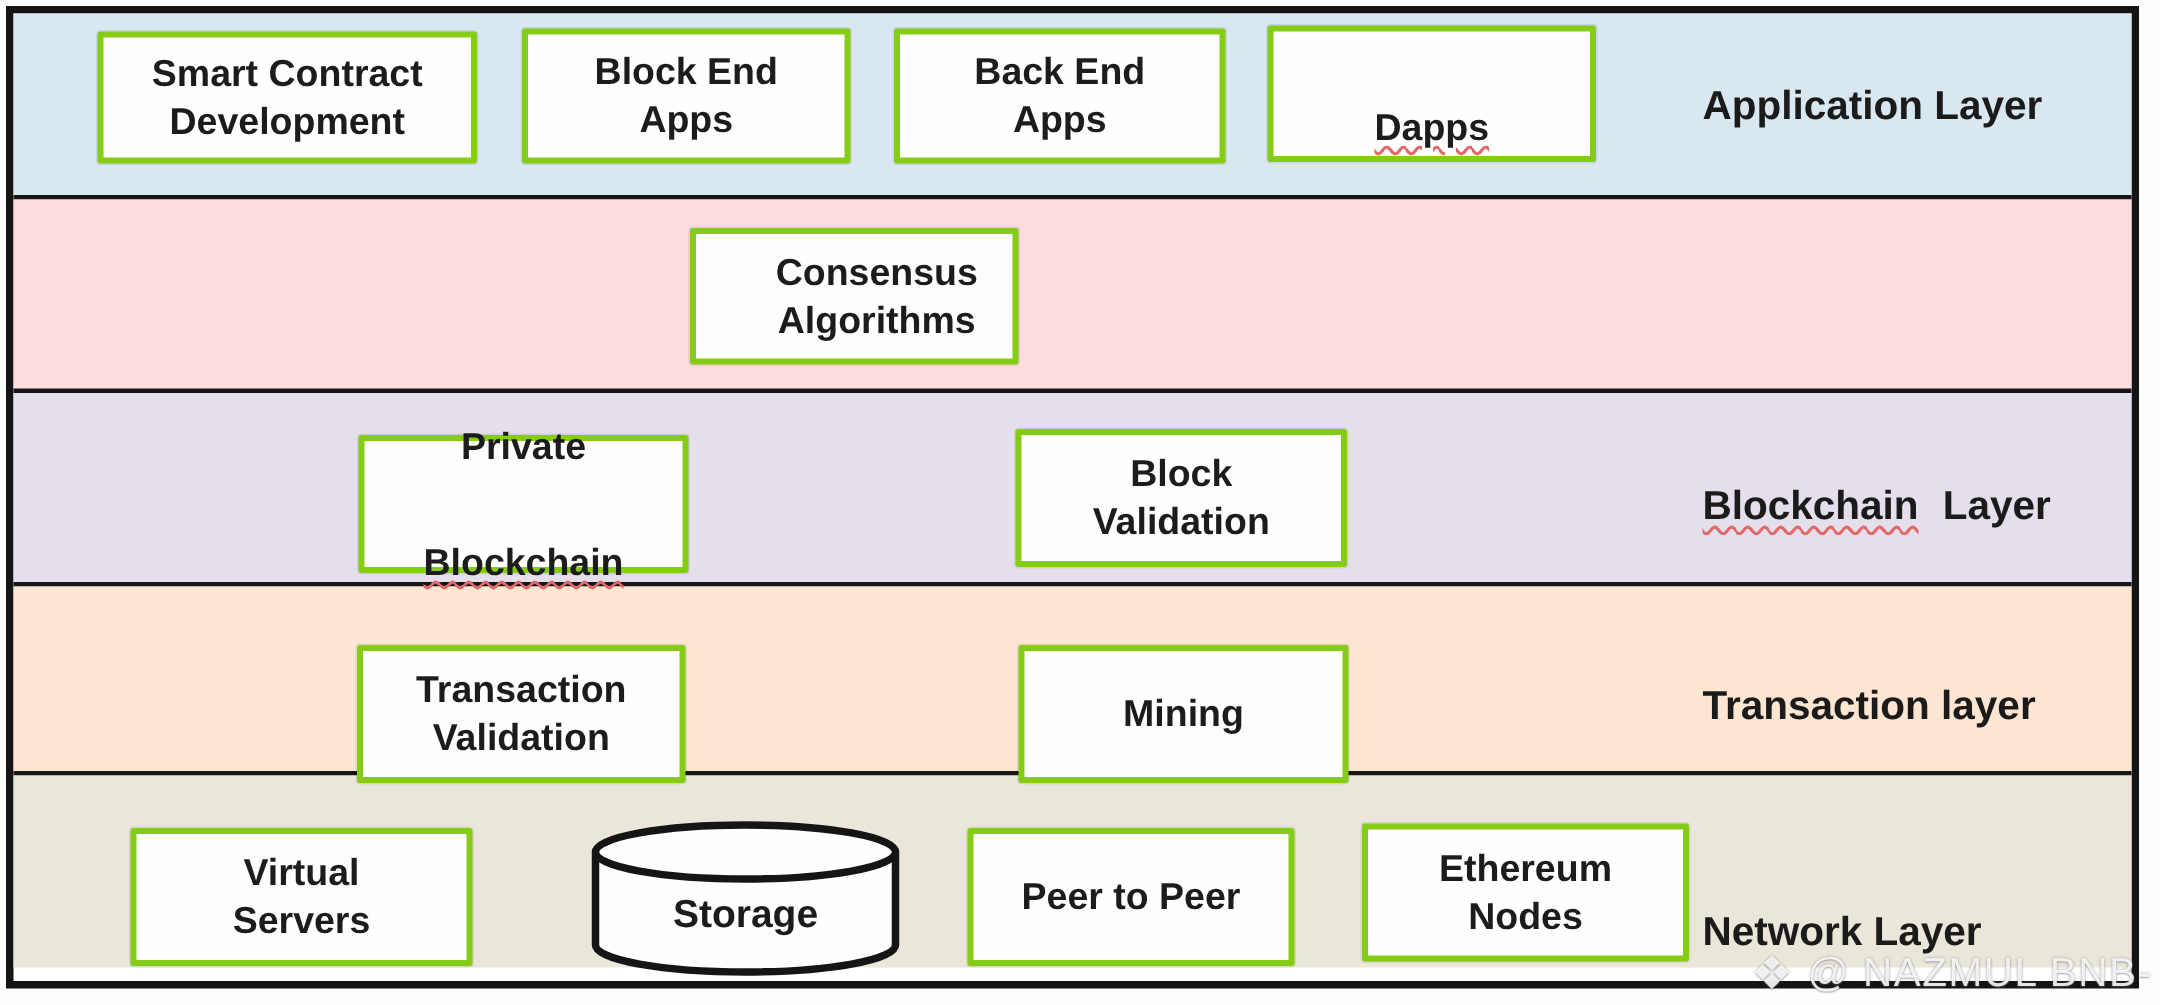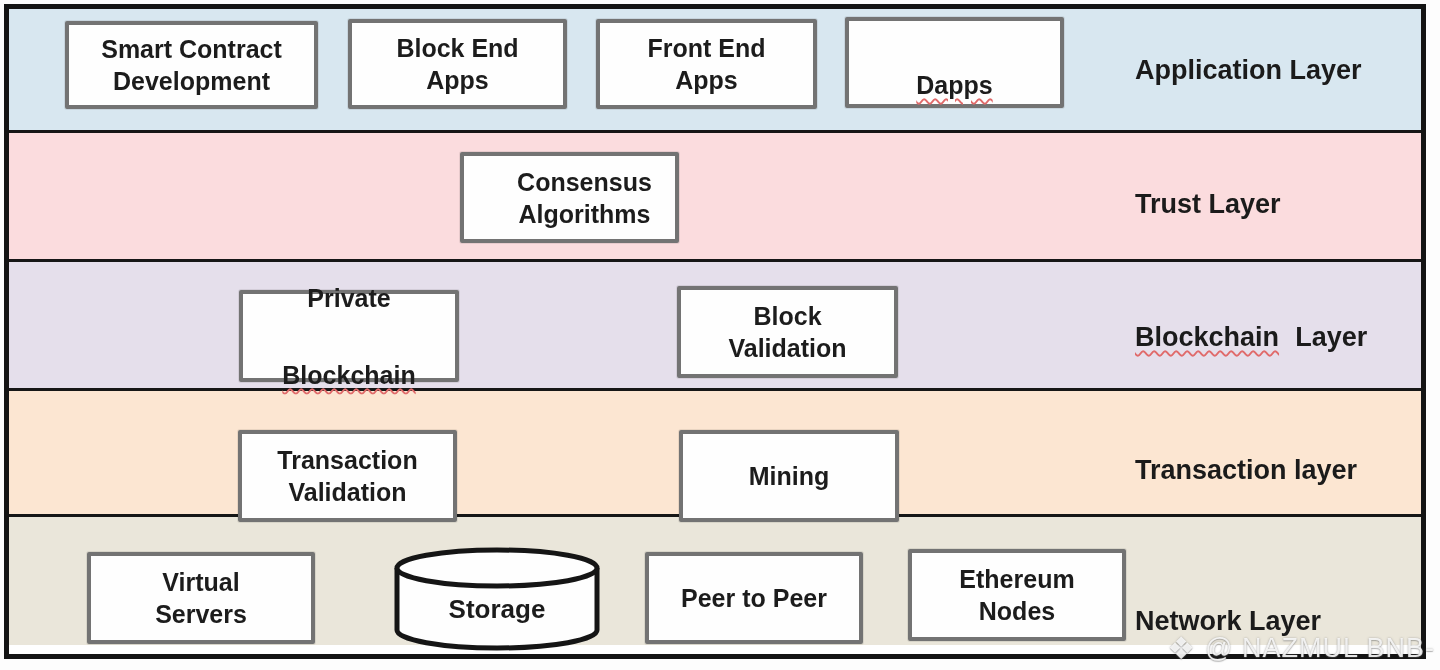--- a/index.html
+++ b/index.html
@@ -13,21 +13,21 @@
     position:absolute;left:4px;top:4px;width:1422px;height:655px;
     border:5px solid #141414;box-sizing:border-box;background:#fff;
   }
   .band{
     position:relative;width:100%;box-sizing:border-box;
     border-bottom:3px solid #161616;
   }
   .band:last-child{border-bottom:none;}
   .overlay{position:absolute;left:0;top:0;width:1440px;height:670px;pointer-events:none;}
   .node{
-    position:absolute;background:#fefefe;border:4px solid #737373;border-radius:2px;
+    position:absolute;background:#fefefe;border:4px solid #84cc16;border-radius:2px;
     box-sizing:border-box;display:flex;flex-direction:column;align-items:center;
     justify-content:center;text-align:center;color:#1c1c1c;font-weight:700;
     font-size:25px;line-height:32px;box-shadow:0 0 0 1px rgba(0,0,0,0.08);
   }
   .node span{display:block;white-space:nowrap;}
   .layer-label{
     position:absolute;left:1135px;width:292px;text-align:left;
     font-weight:700;font-size:27px;line-height:30px;color:#1b1b1b;white-space:nowrap;
   }
   .sq{
@@ -67,33 +67,32 @@
 
     <div class="node" style="left:65px;top:21px;width:253px;height:88px;">
       <span>Smart Contract</span>
       <span>Development</span>
     </div>
     <div class="node" style="left:348px;top:19px;width:219px;height:90px;">
       <span>Block End</span>
       <span>Apps</span>
     </div>
     <div class="node" style="left:596px;top:19px;width:221px;height:90px;">
-      <span>Front End</span>
+      <span>Back End</span>
       <span>Apps</span>
     </div>
     <div class="node" style="left:845px;top:17px;width:219px;height:91px;">
       <span class="sq">Dapps</span>
     </div>
     <div class="layer-label" style="top:55px;">Application Layer</div>
 
     <div class="node" style="left:460px;top:152px;width:219px;height:91px;padding-left:30px;">
       <span>Consensus</span>
       <span>Algorithms</span>
     </div>
-    <div class="layer-label" style="top:189px;">Trust Layer</div>
 
     <div class="node" style="left:239px;top:290px;width:220px;height:92px;">
       <span>Private</span>
       <span class="sq">Blockchain</span>
     </div>
     <div class="node" style="left:677px;top:286px;width:221px;height:92px;">
       <span>Block</span>
       <span>Validation</span>
     </div>
     <div class="layer-label" style="top:322px;">

